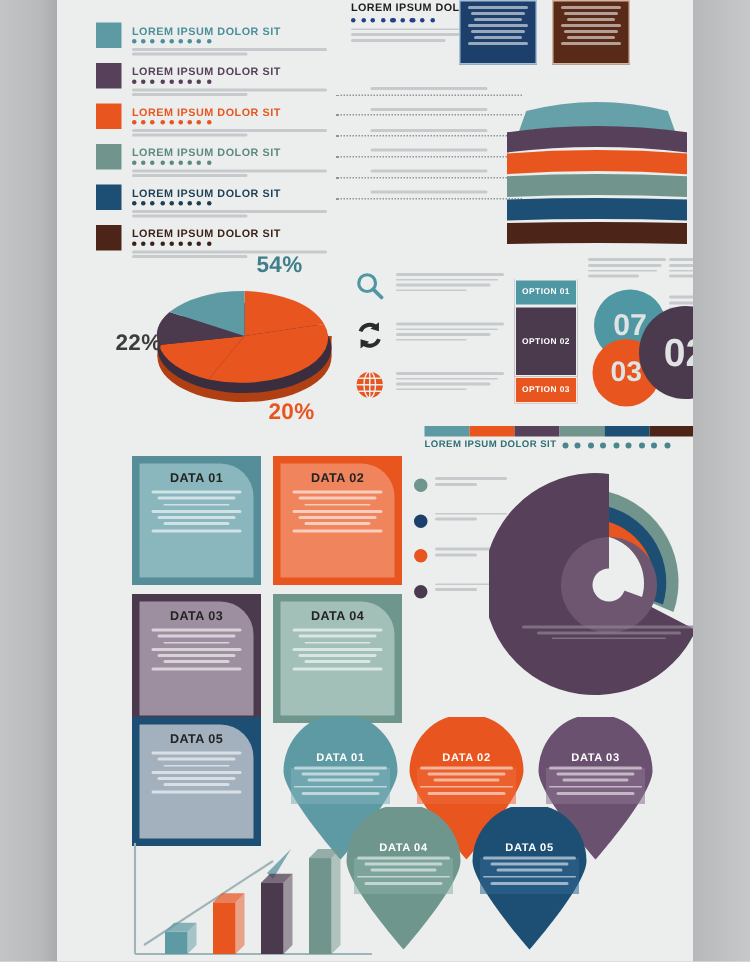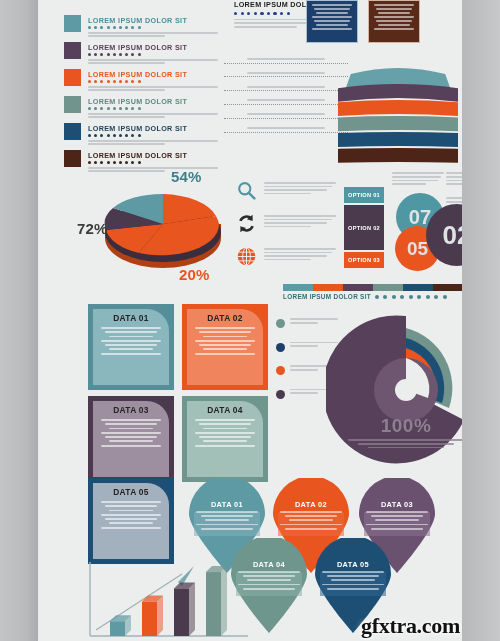--- a/index.html
+++ b/index.html
@@ -322,21 +322,21 @@
         <path d="M22 48 A58 30 0 0 0 138 48 L138 48 L22 48 Z" fill="#b03f14"></path>
         <ellipse cx="80" cy="56" rx="58" ry="30" fill="#3a2d3d"></ellipse>
 
         <path d="M80 48 L80 18 A58 30 0 0 1 133 40 Z" fill="#e8551f" id="sl-or-a"></path>
         <path d="M80 48 L133 40 A58 30 0 0 1 56 77 Z" fill="#e8551f"></path>
         <path d="M80 48 L56 77 A58 30 0 0 1 23 54 Z" fill="#e8551f"></path>
         <path d="M80 48 L23 54 A58 30 0 0 1 30 32 Z" fill="#4b3a4e"></path>
         <path d="M80 48 L30 32 A58 30 0 0 1 80 18 Z" fill="#5e9aa4"></path>
       </svg>
       <div class="pct" style="left:88px;top:-8px;color:#3f7f89">54%</div>
-      <div class="pct" style="left:-6px;top:44px;color:#3c3c3c">72%</div>
+      <div class="pct" style="left:-6px;top:44px;color:#3c3c3c">22%</div>
       <div class="pct" style="left:96px;top:90px;color:#e8551f">20%</div>
     </div>
 
     <div class="icons" id="icons-root">
         <div class="irow">
           <div class="ic"><svg viewBox="0 0 24 24" width="21" height="21">
               <circle cx="10" cy="10" r="6.4" fill="none" stroke="#4f97a3" stroke-width="2.4"></circle>
               <line x1="14.6" y1="14.6" x2="21" y2="21" stroke="#4f97a3" stroke-width="2.8" stroke-linecap="round"></line>
             </svg></div>
           <div class="tx">
@@ -391,21 +391,21 @@
       </div>
 
     <div id="ncircs">
         <div class="ncirc" style="left:358px;top:193px;width:48px;height:48px;background:#4f97a3;font-size:20.16px;z-index:2">
           <span>07</span>
         </div>
         <div class="ncirc" style="left:388px;top:204px;width:62px;height:62px;background:#4b3a4e;font-size:26.04px;z-index:3">
           <span>02</span>
         </div>
         <div class="ncirc" style="left:357px;top:226px;width:45px;height:45px;background:#e8551f;font-size:18.9px;z-index:2">
-          <span>05</span>
+          <span>03</span>
         </div>
       </div>
     <div id="ntexts">
         <div class="ntxt" style="left:354px;top:172px">
           <i style="width:100%"></i>
           <i style="width:94%"></i>
           <i style="width:88%"></i>
           <i style="width:65%"></i>
         </div>
         <div class="ntxt" style="left:408px;top:172px">
@@ -551,21 +551,20 @@
         <path d="M80 80 L80 18 A62 62 0 0 1 129 103 Z" fill="#eceeed"></path>
         <path d="M80 80 L80 18 A62 62 0 0 1 123 98 Z" fill="#71958c"></path>
         <path d="M80 80 L80 28 A52 52 0 0 1 116 93 Z" fill="#1d4f75"></path>
         <path d="M80 80 L80 38 A42 42 0 0 1 109 88 Z" fill="#e8551f"></path>
         <circle cx="80" cy="80" r="32" fill="#6e5670"></circle>
         <path d="M80 80 L80 48 A32 32 0 0 1 102 88 Z" fill="#eceeed"></path>
         <circle cx="80" cy="80" r="11" fill="#eceeed"></circle>
       </svg>
     </div>
     <div class="donut-lab">
-      <div class="big">100%</div>
       <div id="donut-lines">
           <i style="width:72%"></i>
           <i style="width:60%"></i>
           <i style="width:48%"></i>
         </div>
     </div>
 
     <div id="pins">
         <div class="pin" style="left:148px;top:478px">
           <svg width="82" height="96" viewBox="0 0 82 96" style="position:absolute;left:0;top:0">
@@ -663,15 +662,14 @@
             </g>
             <g>
               <rect x="124" y="16.040000000000006" width="15" height="63.959999999999994" fill="#71958c"></rect>
               <polygon points="124,16.040000000000006 130,10.040000000000006 145,10.040000000000006 139,16.040000000000006" fill="#71958c" opacity=".72"></polygon>
               <polygon points="139,16.040000000000006 145,10.040000000000006 145,74 139,80" fill="#71958c" opacity=".5"></polygon>
             </g>
           </g>
       </svg>
     </div>
 
-    <div class="wm">gfxtra.com</div>
   </div>
 </div>
 
 </body></html>

